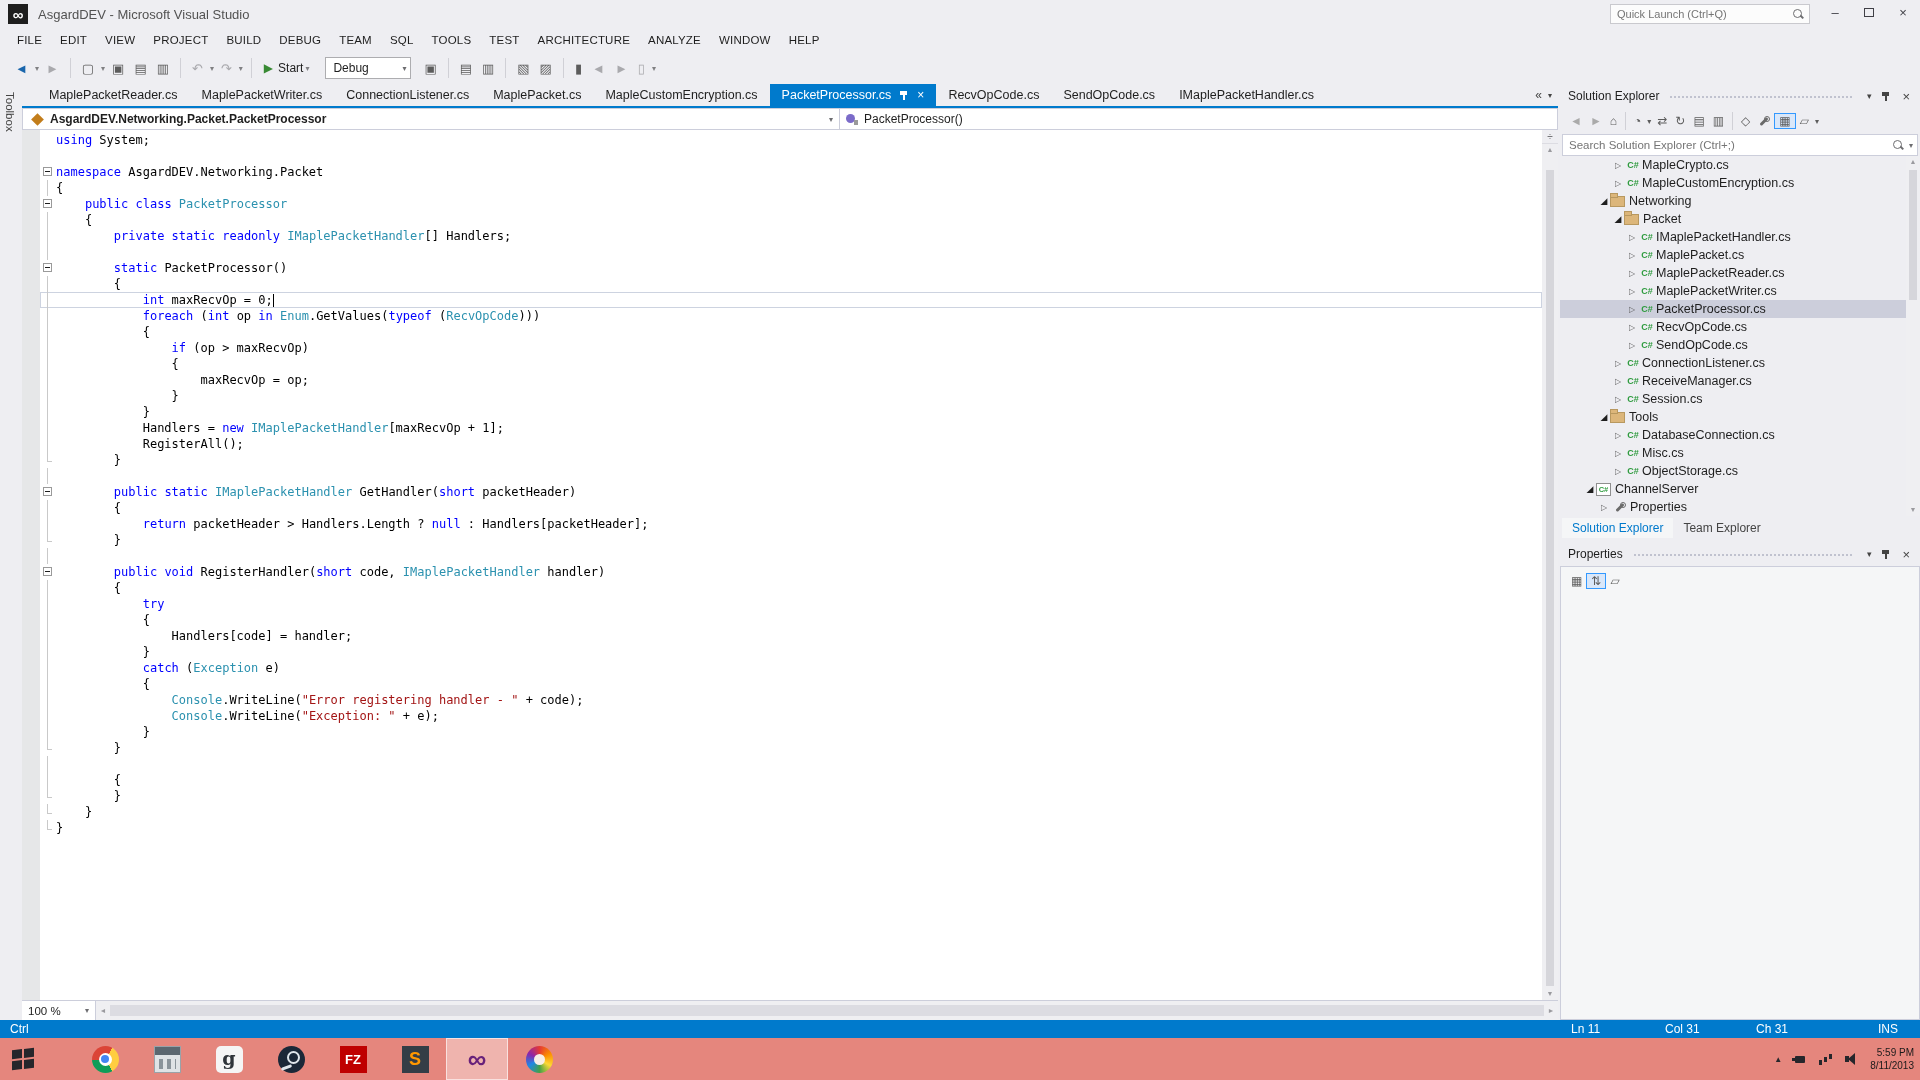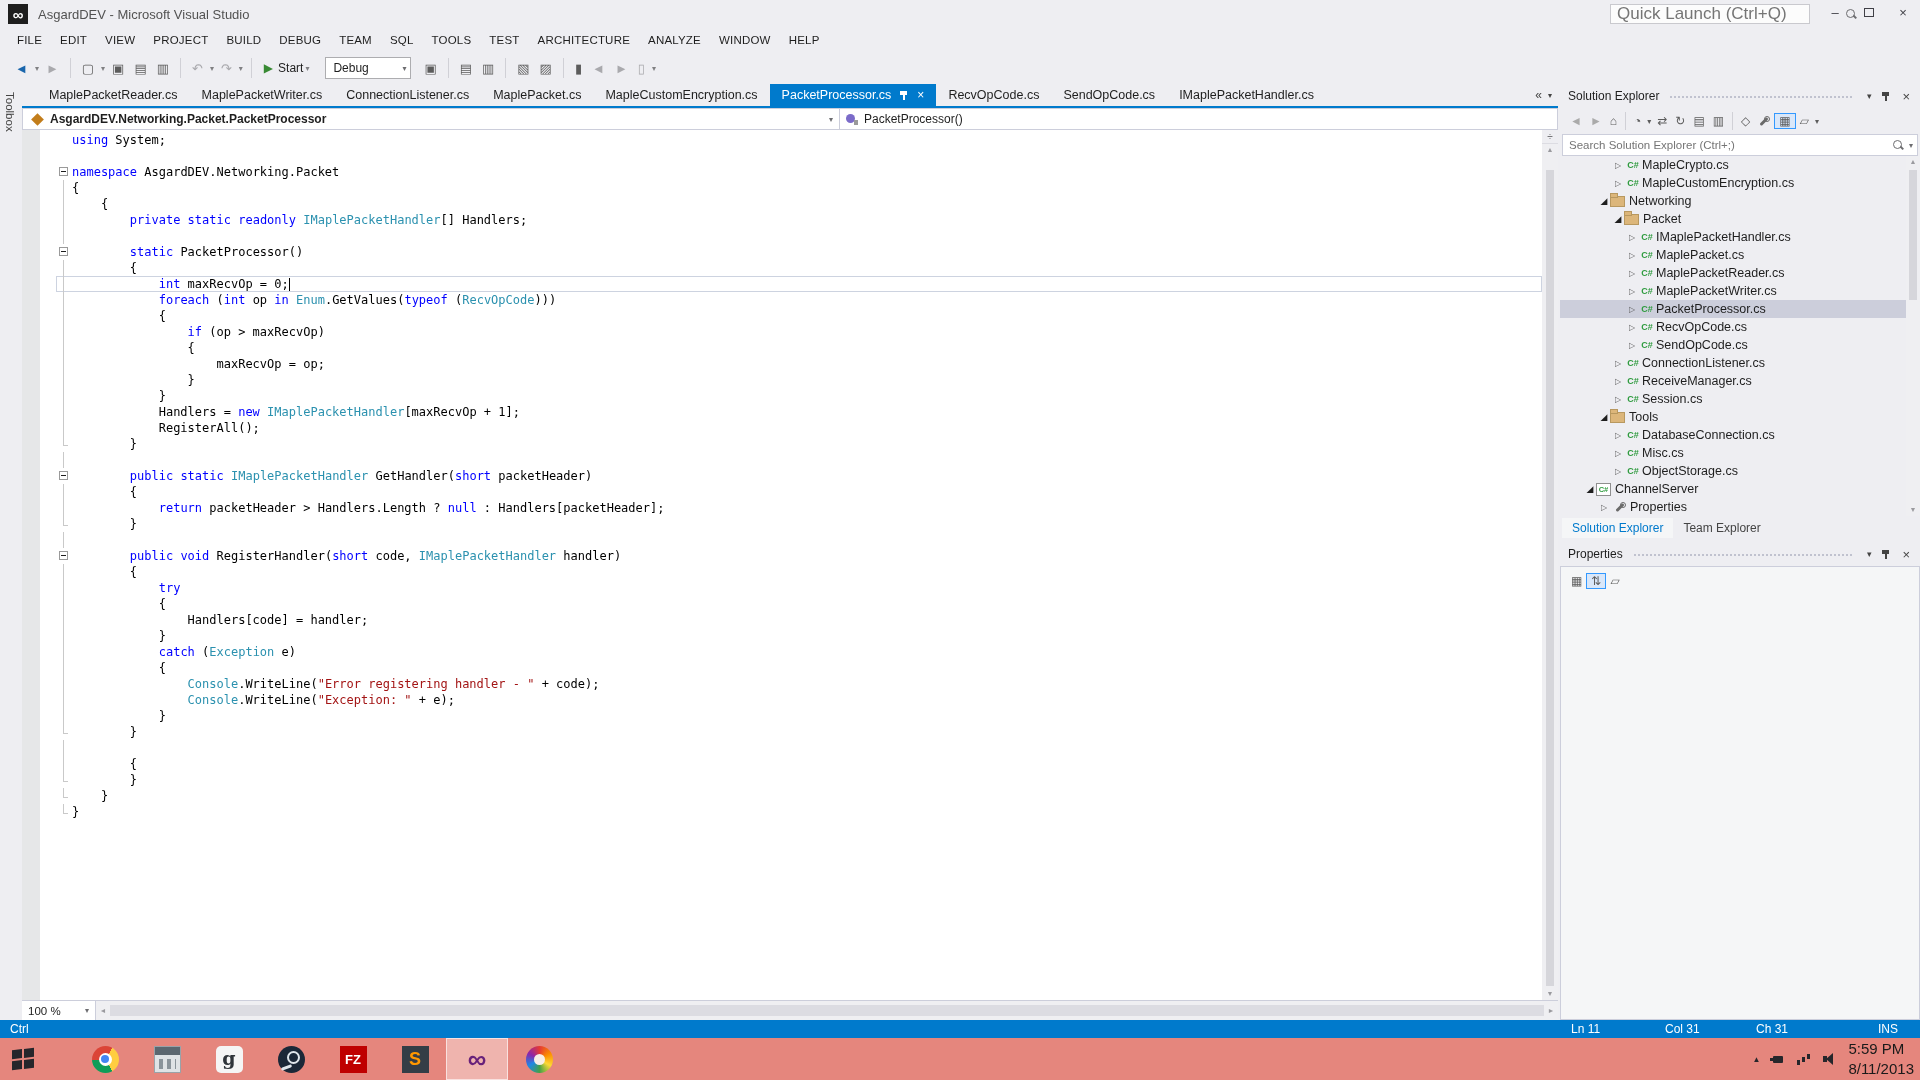--- a/index.html
+++ b/index.html
@@ -5,21 +5,21 @@
   * { margin:0; padding:0; box-sizing:border-box; }
   html,body { width:1920px; height:1080px; overflow:hidden; }
   body { font-family:"Liberation Sans", sans-serif; background:#eeeef2; color:#1e1e1e; }
   .screen { position:relative; width:1920px; height:1080px; background:#eeeef2; }
 
   
   .titlebar { position:absolute; left:0; top:0; width:1920px; height:28px; display:flex; align-items:center; }
   .vs-logo { width:20px; height:20px; margin:0 10px 0 8px; background:#1e1e1e; color:#fff; font-size:15px; font-weight:bold; display:flex; align-items:center; justify-content:center; }
   .title-text { font-size:13px; color:#525252; }
   .quick-launch { position:absolute; right:110px; top:4px; width:200px; height:20px; background:#fcfcfc; border:1px solid #c9c9ce; display:flex; align-items:center; }
-  .quick-launch input { flex:1; border:none; outline:none; background:transparent; font-size:17px; color:#6d6d6d; padding:0 6px; font-family:"Liberation Sans",sans-serif; }
+  .quick-launch input { flex:1; border:none; outline:none; background:transparent; font-size:11px; color:#6d6d6d; padding:0 6px; font-family:"Liberation Sans",sans-serif; }
   .mag { position:relative; width:14px; height:14px; margin-right:4px; flex:0 0 auto; }
   .mag::before { content:""; position:absolute; left:2px; top:2px; width:7px; height:7px; border:1.5px solid #6d6d70; border-radius:50%; }
   .mag::after { content:""; position:absolute; left:9px; top:9px; width:4px; height:1.5px; background:#6d6d70; transform:rotate(45deg); }
   .win-btns { position:absolute; right:0; top:0; display:flex; }
   .win-btn { width:34px; height:24px; display:flex; align-items:center; justify-content:center; font-size:13px; color:#3f3f46; }
   .maxi-box { width:10px; height:9px; border:1px solid #3f3f46; }
 
   
   .menubar { position:absolute; left:0; top:28px; width:1616px; height:24px; display:flex; align-items:center; padding-left:8px; }
   .menu-item { font-size:11.5px; padding:4px 9px; color:#1e1e1e; letter-spacing:.2px; }
@@ -62,21 +62,21 @@
   .class-icon { width:9px; height:9px; background:#c27d1b; transform:rotate(45deg); margin:0 8px 0 4px; flex:0 0 auto; }
   .method-icon { position:relative; width:12px; height:12px; margin-right:6px; flex:0 0 auto; }
   .method-icon::before { content:""; position:absolute; left:0; top:1px; width:9px; height:9px; border-radius:50%; background:#7b6bc9; }
   .method-icon::after { content:""; position:absolute; right:0; bottom:0; width:4px; height:5px; background:#9a9a9a; }
   .nav-car { font-size:8px; color:#6d6d70; }
 
   
   .editor { position:relative; flex:1; background:#fff; overflow:hidden; }
   .indicator-margin { position:absolute; left:0; top:0; bottom:0; width:18px; background:#e6e7e8; }
   .code-area { position:absolute; left:18px; top:2px; right:16px; }
-  .code-line { position:relative; height:16px; display:flex; align-items:center;margin-left:16px; }
+  .code-line { position:relative; height:16px; display:flex; align-items:center; }
   .code-line.current { outline:1px solid #cdd3e0; outline-offset:-1px; }
   .fold-col { position:relative; width:16px; height:16px; flex:0 0 auto; }
   .fold-col.f-l::before { content:""; position:absolute; left:7px; top:0; bottom:0; width:1px; background:#c9c9c9; }
   .fold-col.f-e::before { content:""; position:absolute; left:7px; top:0; height:9px; width:1px; background:#c9c9c9; }
   .fold-col.f-e::after { content:""; position:absolute; left:7px; top:9px; width:5px; height:1px; background:#c9c9c9; }
   .fold-box { position:absolute; left:3px; top:3px; width:9px; height:9px; background:#fff; border:1px solid #9a9a9a; }
   .fold-box::after { content:""; position:absolute; left:1px; top:3px; width:5px; height:1px; background:#1e1e1e; }
   .code-text { font-family:"DejaVu Sans Mono","Liberation Mono",monospace; font-size:12px; white-space:pre; }
   .tk-k { color:#0000ff; } .tk-t { color:#2b91af; } .tk-s { color:#a31515; } .tk-p { color:#000; }
   .caret-bar { display:inline-block; width:1px; height:13px; background:#000; vertical-align:middle; }
@@ -175,21 +175,21 @@
   .ic-palette::before { content:""; position:absolute; left:8px; top:8px; width:11px; height:11px; border-radius:50%; background:#f7eee7; }
 
   .tray { position:absolute; right:6px; top:0; height:42px; display:flex; align-items:center; gap:10px; color:#26262b; }
   .tray-chev { font-size:8px; }
   .tray-ic { position:relative; width:16px; height:16px; }
   .ic-power::before { content:""; position:absolute; left:3px; top:5px; width:10px; height:7px; background:#26262b; border-radius:1px; }
   .ic-power::after { content:""; position:absolute; left:0; top:7px; width:3px; height:3px; background:#26262b; }
   .ic-net::before { content:""; position:absolute; left:1px; bottom:2px; width:3px; height:5px; background:#26262b; box-shadow:5px -3px 0 #26262b, 10px -6px 0 #26262b; }
   .ic-vol::before { content:""; position:absolute; left:1px; top:5px; width:4px; height:6px; background:#26262b; }
   .ic-vol::after { content:""; position:absolute; left:4px; top:2px; border-top:6px solid transparent; border-bottom:6px solid transparent; border-right:7px solid #26262b; }
-  .clock { font-size:15px; line-height:1.35; color:#1a1a1a; }
+  .clock { text-align:right; font-size:10px; line-height:1.35; color:#1a1a1a; }
 </style>
 </head>
 <body>
 
 <div class="screen">
 
   <div class="titlebar">
     <div class="vs-logo">∞</div>
     <div class="title-text">AsgardDEV - Microsoft Visual Studio</div>
     <div class="quick-launch">
@@ -338,20 +338,26 @@
               <span class="fold-col">
                 <span class="fold-box"></span>
               </span>
               <span class="code-text"><span class="tk-k">namespace</span><span class="tk-p"> AsgardDEV.Networking.Packet</span></span>
             </div>
             <div class="code-line">
               <span class="fold-col f-l"></span>
               <span class="code-text"><span class="tk-p">{</span></span>
             </div>
             <div class="code-line">
+              <span class="fold-col">
+                <span class="fold-box"></span>
+              </span>
+              <span class="code-text"><span class="tk-p">    </span><span class="tk-k">public</span><span class="tk-p"> </span><span class="tk-k">class</span><span class="tk-p"> </span><span class="tk-t">PacketProcessor</span></span>
+            </div>
+            <div class="code-line">
               <span class="fold-col f-l"></span>
               <span class="code-text"><span class="tk-p">    {</span></span>
             </div>
             <div class="code-line">
               <span class="fold-col f-l"></span>
               <span class="code-text"><span class="tk-p">        </span><span class="tk-k">private</span><span class="tk-p"> </span><span class="tk-k">static</span><span class="tk-p"> </span><span class="tk-k">readonly</span><span class="tk-p"> </span><span class="tk-t">IMaplePacketHandler</span><span class="tk-p">[] Handlers;</span></span>
             </div>
             <div class="code-line">
               <span class="fold-col f-l"></span>
               <span class="code-text"></span>

